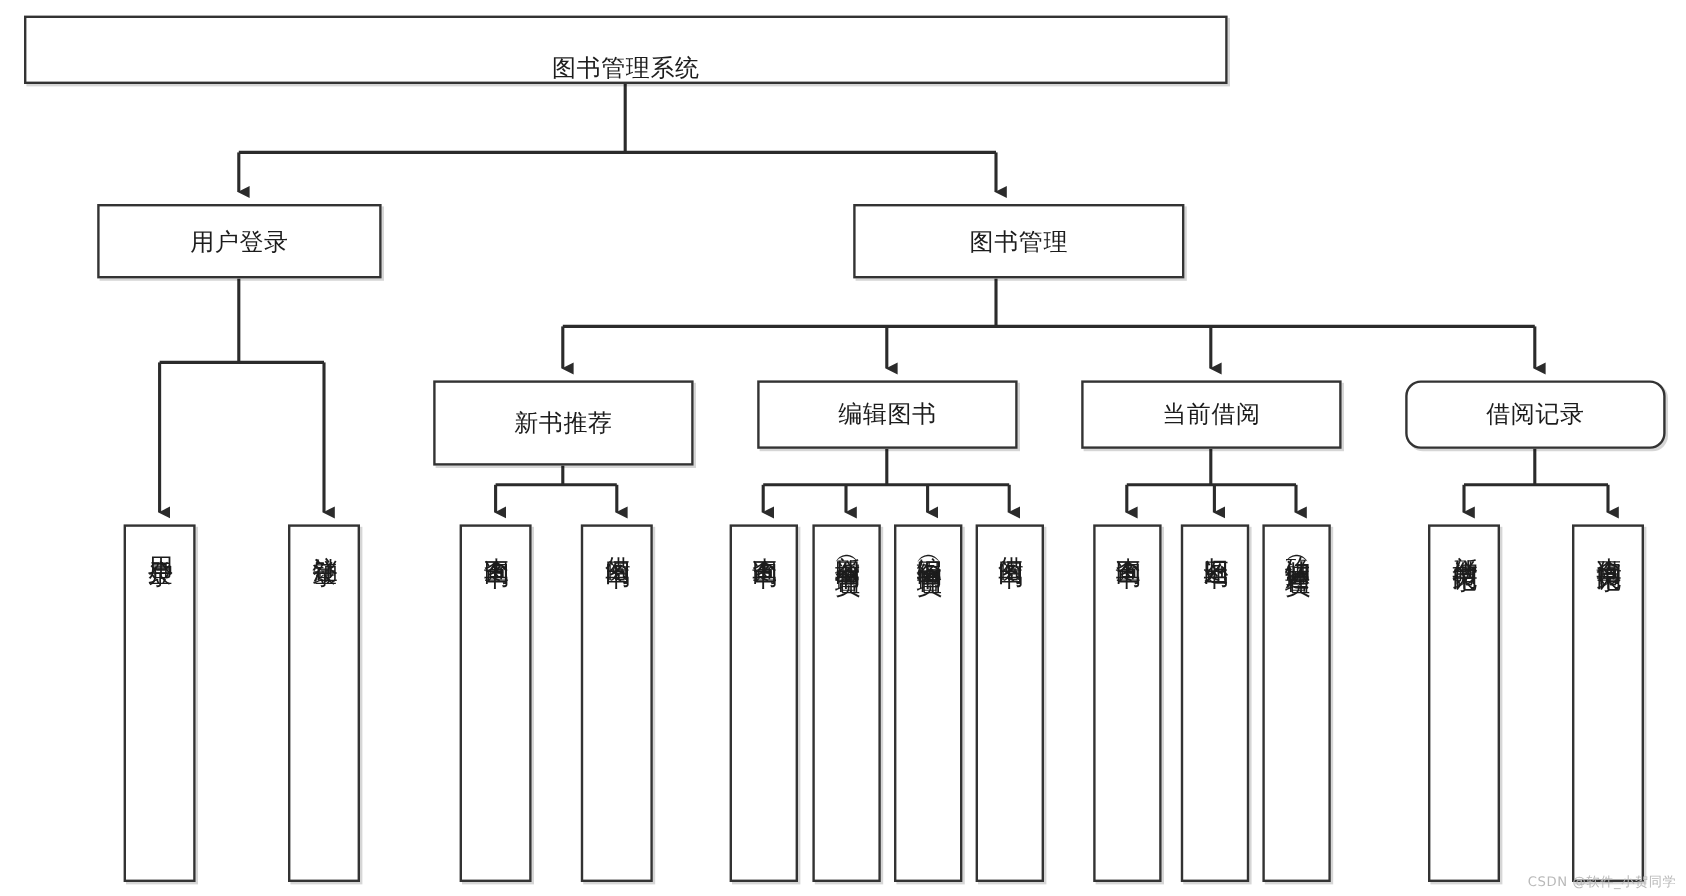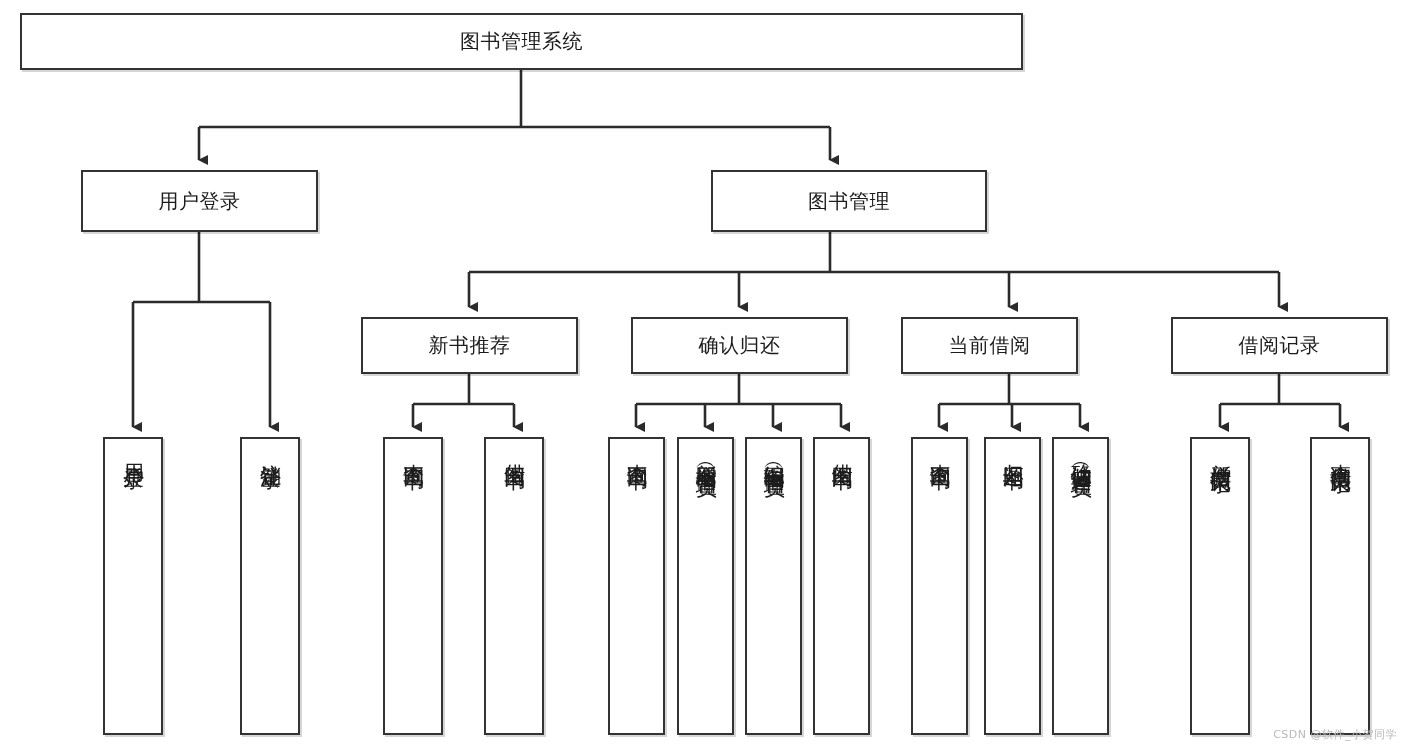--- a/index.html
+++ b/index.html
@@ -116,41 +116,41 @@
       <path d="M1012,404 L1012,427" marker-end="url(#arrow)"></path>
       <path d="M1080,404 L1080,427" marker-end="url(#arrow)"></path>
 
       <path d="M1279,374 L1279,404"></path>
       <path d="M1220,404 L1340,404"></path>
       <path d="M1220,404 L1220,427" marker-end="url(#arrow)"></path>
       <path d="M1340,404 L1340,427" marker-end="url(#arrow)"></path>
     </g>
   </svg>
 
-  <div class="node" id="n-root" style="left: 20px; top: 13px; width: 1003px; height: 57px;">
+  <div class="node" id="n-root" style="left: 20px; top: 13px; width: 1003px; height: 57px; align-items: flex-end;">
     <span class="lbl">图书管理系统</span>
   </div>
 
   <div class="node" id="n-l2-0" style="left: 81px; top: 170px; width: 237px; height: 62px;">
     <span class="lbl">用户登录</span>
   </div>
   <div class="node" id="n-l2-1" style="left: 711px; top: 170px; width: 276px; height: 62px;">
     <span class="lbl">图书管理</span>
   </div>
 
-  <div class="node" id="n-l3-0" style="left: 361px; top: 317px; width: 217px; height: 57px;">
+  <div class="node" id="n-l3-0" style="left: 361px; top: 317px; width: 217px; height: 71px;">
     <span class="lbl">新书推荐</span>
   </div>
   <div class="node" id="n-l3-1" style="left: 631px; top: 317px; width: 217px; height: 57px;">
-    <span class="lbl">确认归还</span>
+    <span class="lbl">编辑图书</span>
   </div>
-  <div class="node" id="n-l3-2" style="left: 901px; top: 317px; width: 177px; height: 57px;">
+  <div class="node" id="n-l3-2" style="left: 901px; top: 317px; width: 217px; height: 57px;">
     <span class="lbl">当前借阅</span>
   </div>
-  <div class="node" id="n-l3-3" style="left: 1171px; top: 317px; width: 217px; height: 57px;">
+  <div class="node" id="n-l3-3" style="left: 1171px; top: 317px; width: 217px; height: 57px; border-radius: 13px;">
     <span class="lbl">借阅记录</span>
   </div>
 
   <div class="node vert" id="n-lf-0" style="left: 103px; top: 437px; width: 60px; height: 298px;">
     <span class="lbl">用户登录</span>
   </div>
   <div class="node vert" id="n-lf-1" style="left: 240px; top: 437px; width: 60px; height: 298px;">
     <span class="lbl">注销登录</span>
   </div>
   <div class="node vert" id="n-lf-2" style="left: 383px; top: 437px; width: 60px; height: 298px;">

